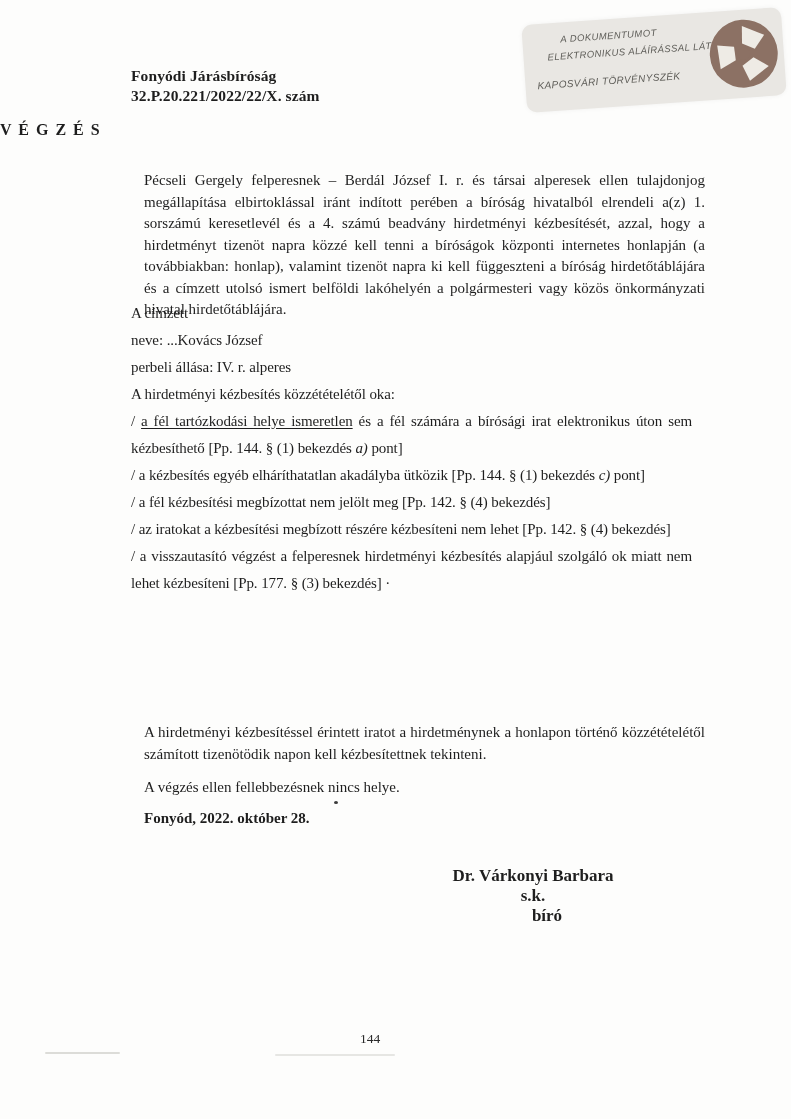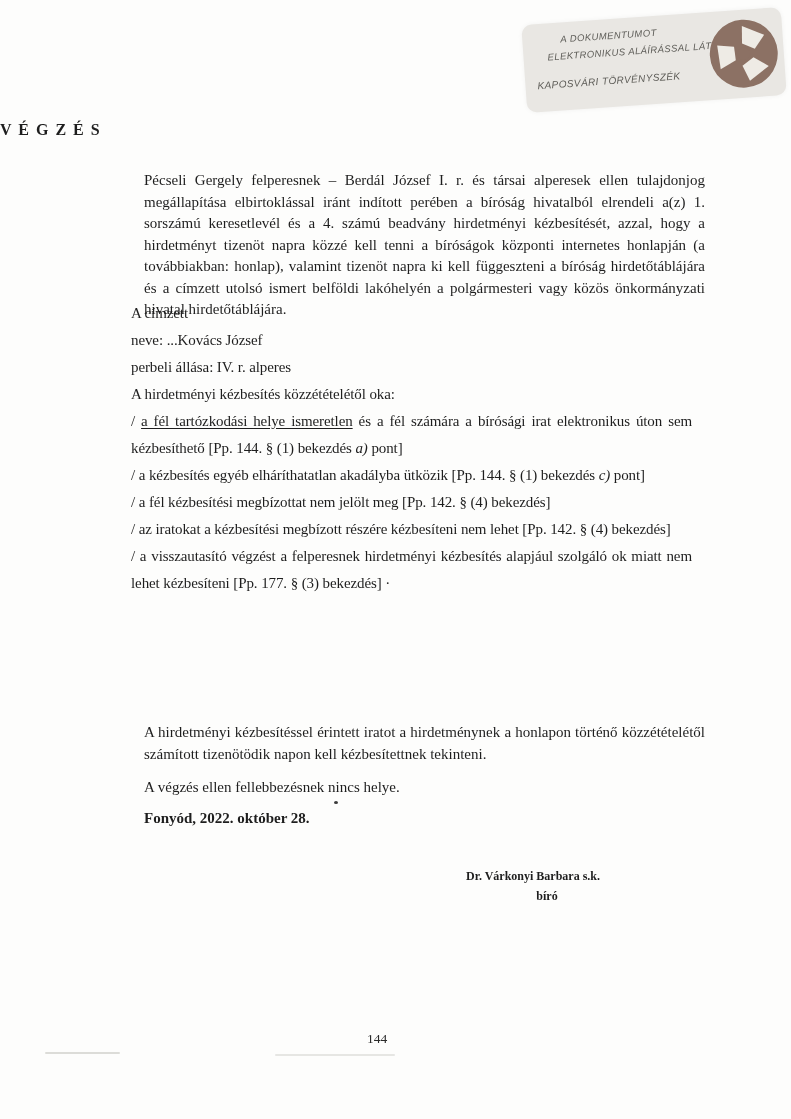--- a/index.html
+++ b/index.html
@@ -67,36 +67,40 @@
     background:#3a3a3a;
   }
   .smudge { position:absolute; background:#dcdcd8; height:2px; border-radius:2px; }
   .smudge-1 { left:45px;  top:1052px; width:75px; }
   .smudge-2 { left:275px; top:1054px; width:120px; opacity:0.7; }
 
   
   .signature {
     position:absolute; left:440px; top:866px; width:186px;
     text-align:center; font-weight:bold;
-    font-size:12px; line-height:20px;
+    font-size:17px; line-height:20px;
   }
   .sig-role { padding-left:28px; }
 
   
   .page-number {
-    position:absolute; left:16px; top:1031px; width:643px;
+    position:absolute; left:9px; top:1031px; width:643px;
     text-align:center; font-size:13.5px; color:#2a2a2a;
     padding-left:79px; box-sizing:border-box;
   }
 </style>
 </head>
 <body>
 
 <div class="page">
 
+  <div class="doc-header">
+    <div>Fonyódi Járásbíróság</div>
+    <div>32.P.20.221/2022/22/X. szám</div>
+  </div>
 
   <div class="stamp">
     <div class="stamp-text">
       <div class="stamp-l1">A DOKUMENTUMOT</div>
       <div class="stamp-l2">ELEKTRONIKUS ALÁÍRÁSSAL LÁTTA EL:</div>
       <div class="stamp-l3">KAPOSVÁRI TÖRVÉNYSZÉK</div>
     </div>
     <svg class="stamp-logo" width="70" height="70" viewBox="0 0 68 68" xmlns="http://www.w3.org/2000/svg">
       <circle cx="34" cy="34" r="33" fill="#8c7164"></circle>
       <g fill="#eeebe5">

